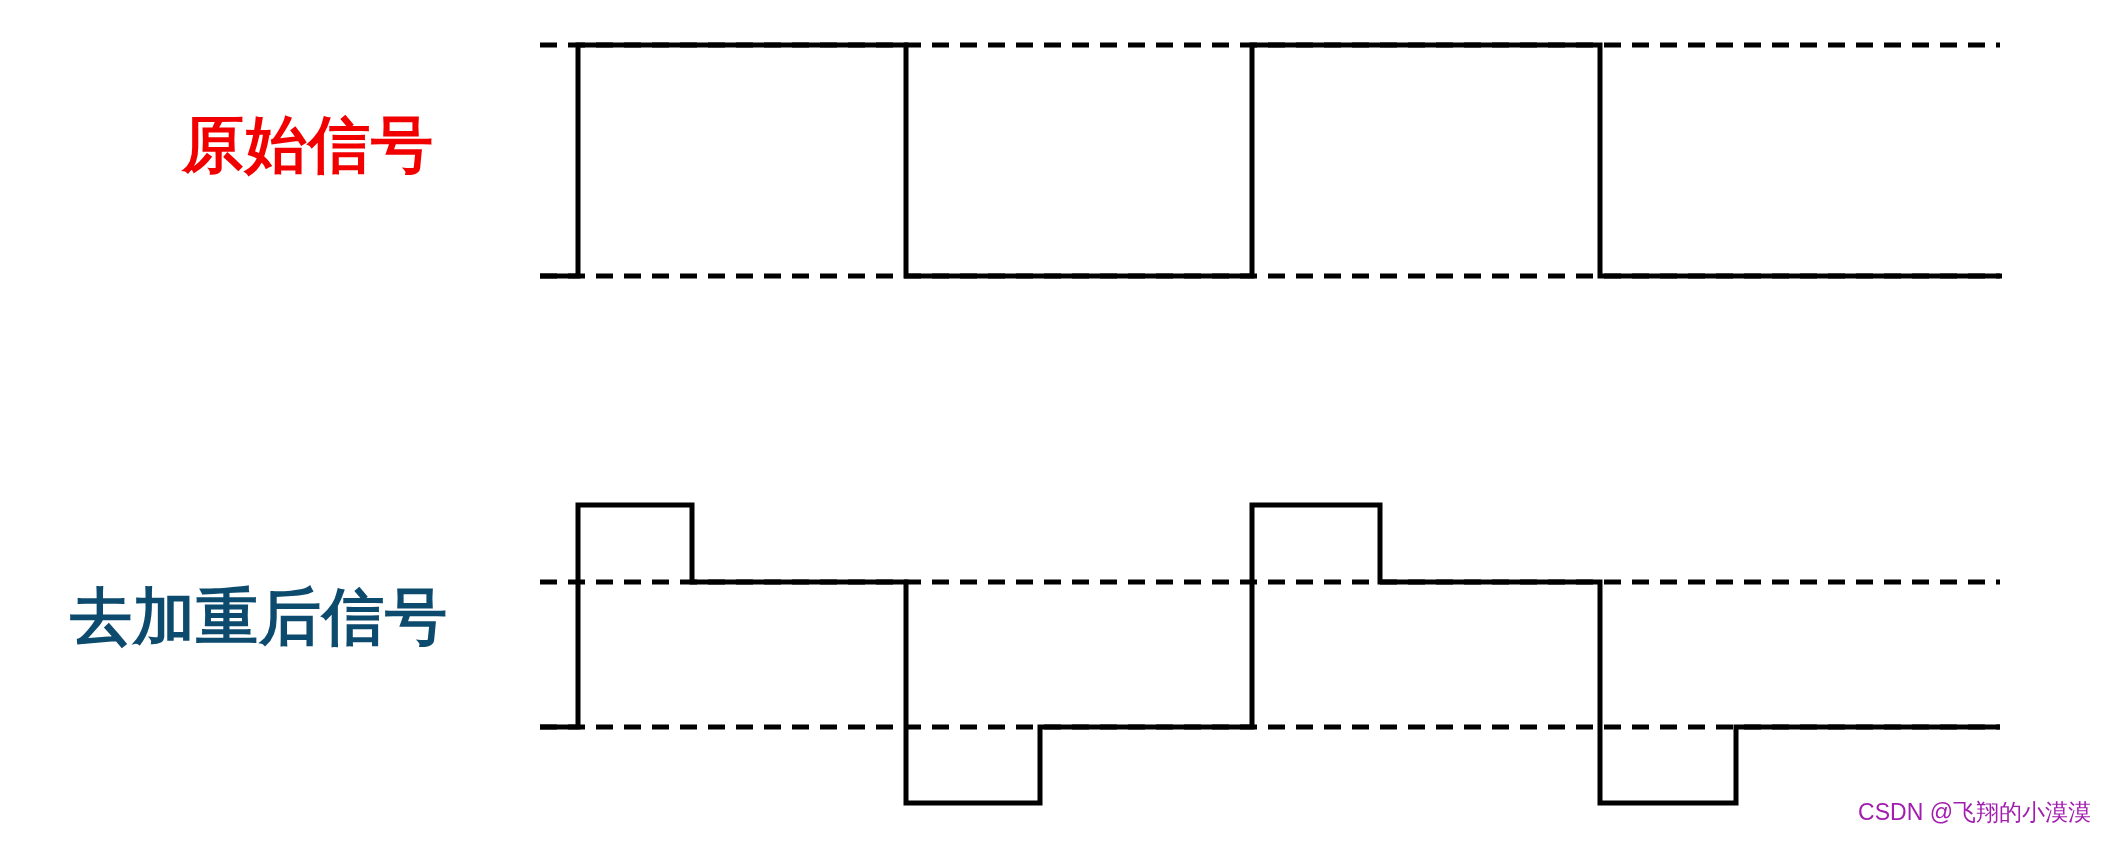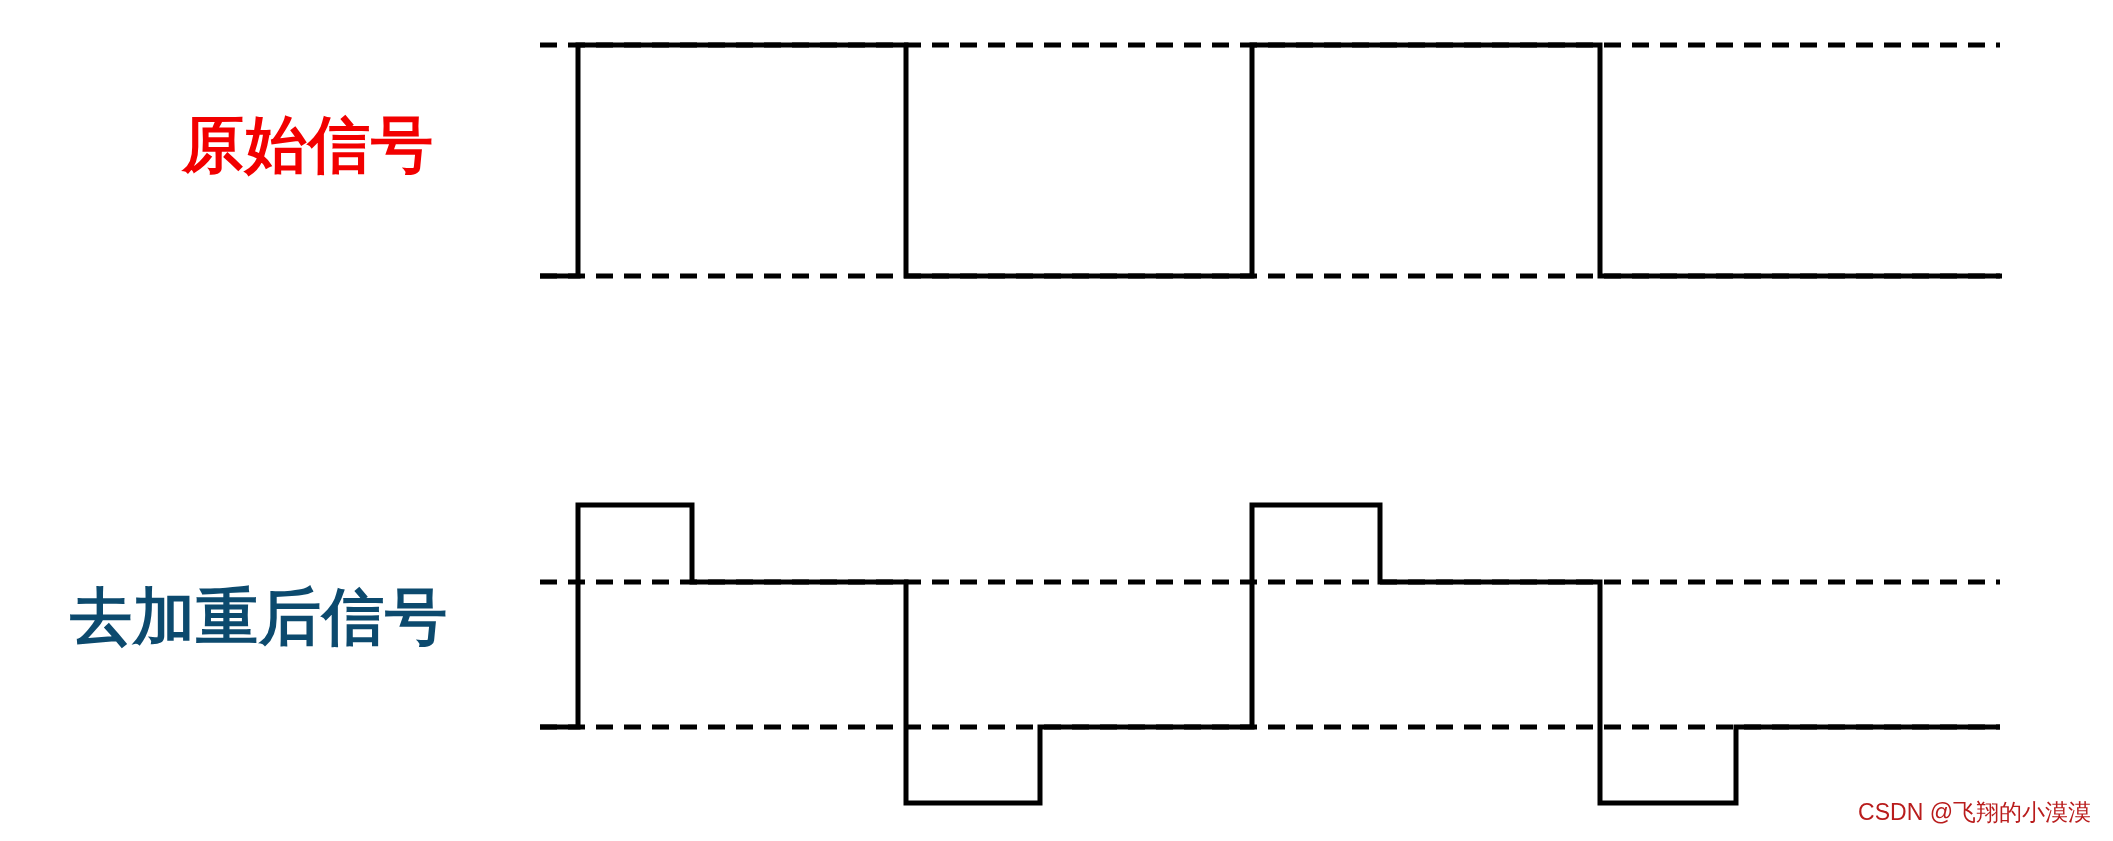--- a/index.html
+++ b/index.html
@@ -57,15 +57,15 @@
 
   <svg class="diagram-svg" width="2113" height="841" viewBox="0 0 2113 841" xmlns="http://www.w3.org/2000/svg">
       <line x1="540" x2="2000" y1="45" y2="45" stroke="#000000" stroke-width="5" stroke-dasharray="17 11"></line>
       <line x1="540" x2="2000" y1="276" y2="276" stroke="#000000" stroke-width="5" stroke-dasharray="17 11"></line>
       <line x1="540" x2="2000" y1="582" y2="582" stroke="#000000" stroke-width="5" stroke-dasharray="17 11"></line>
       <line x1="540" x2="2000" y1="727" y2="727" stroke="#000000" stroke-width="5" stroke-dasharray="17 11"></line>
       <polyline points="540,276 578,276 578,45 906,45 906,276 1252,276 1252,45 1600,45 1600,276 2002,276" fill="none" stroke="#000000" stroke-width="5" stroke-linecap="butt" stroke-linejoin="miter"></polyline>
       <polyline points="540,727 578,727 578,505 692,505 692,582 906,582 906,803 1040,803 1040,727 1252,727 1252,505 1380,505 1380,582 1600,582 1600,803 1736,803 1736,727 2000,727" fill="none" stroke="#000000" stroke-width="5" stroke-linecap="butt" stroke-linejoin="miter"></polyline>
     </svg>
 
-  <div class="watermark" style="color: #b91c1c; text-align: right;">CSDN @飞翔的小漠漠</div>
+  <div class="watermark" style="color: #a21caf; text-align: right;">CSDN @飞翔的小漠漠</div>
 
 </div>
 
 </body></html>

